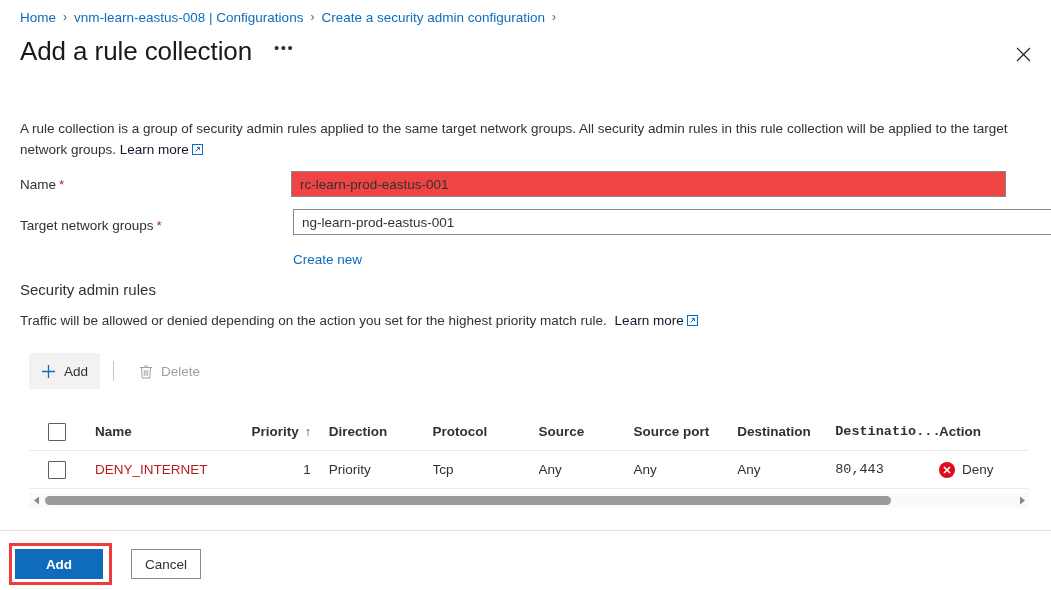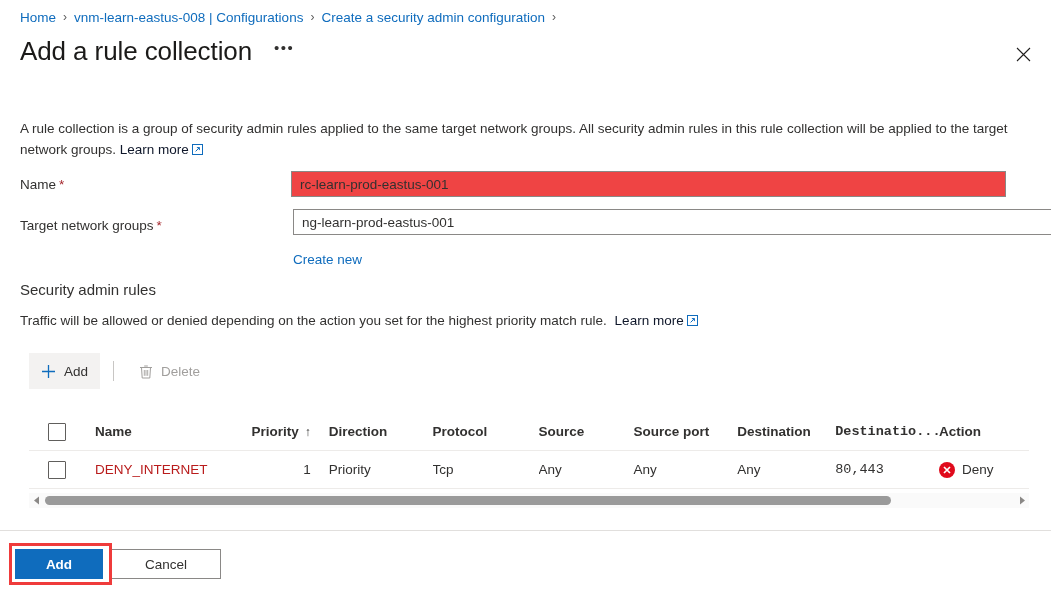--- a/index.html
+++ b/index.html
@@ -277,28 +277,28 @@
     width: 88px; height: 30px;
     background: #0f6cbd;
     color: #fff;
     border: 1px solid #0f6cbd;
     font-family: "Liberation Sans", sans-serif;
     font-size: 13.5px;
     font-weight: bold;
     cursor: pointer;
   }
   .btn-default {
-    width: 110px; height: 30px;
+    width: 70px; height: 30px;
     background: #fff;
     color: #323130;
     border: 1px solid #8a8886;
     font-family: "Liberation Sans", sans-serif;
     font-size: 13.5px;
     cursor: pointer;
-    margin-left: 8px;
+    margin-left: 28px;
   }
   .hl-box {
     position: absolute;
     left: 9px; top: 543px;
     width: 103px; height: 42px;
     border: 3px solid #ef3b3b;
     pointer-events: none;
   }
 </style>
 </head>

